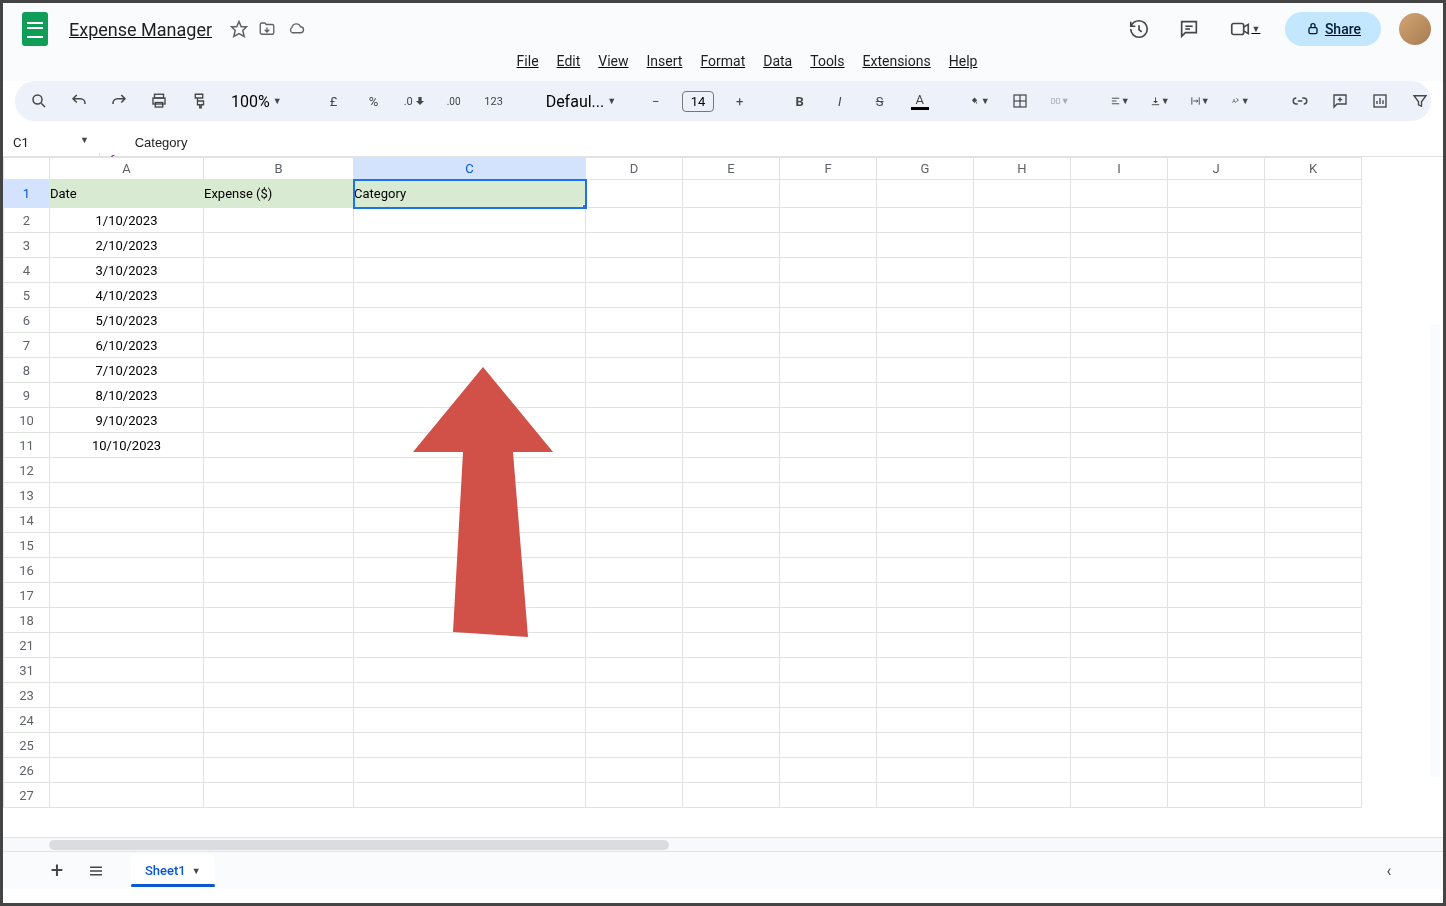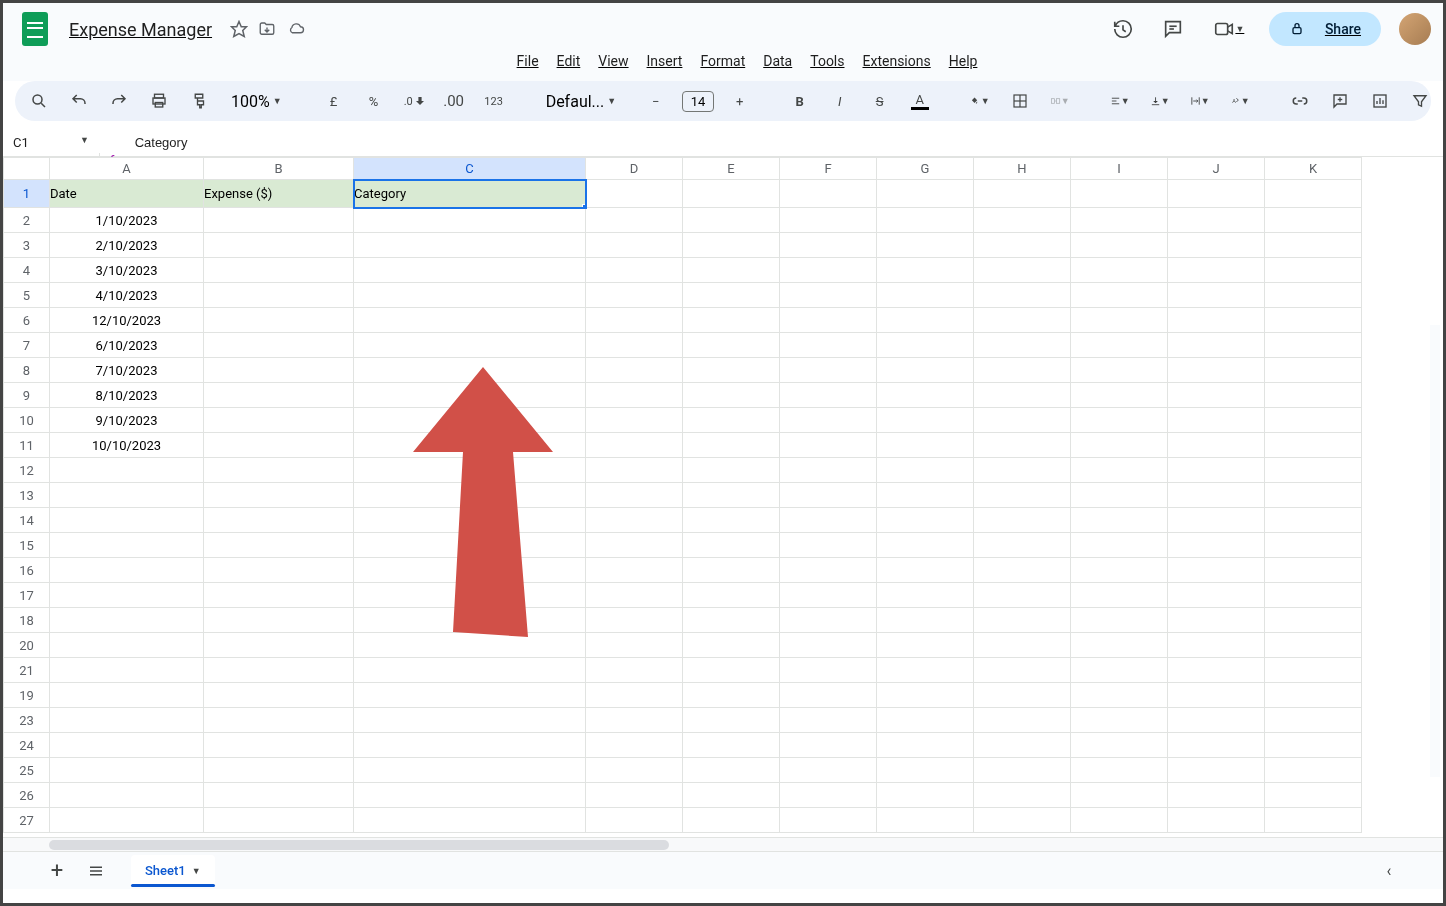--- a/index.html
+++ b/index.html
@@ -10,21 +10,21 @@
 .title-row { display: flex; align-items: center; gap: 8px; height: 36px; }
 .logo { width: 40px; height: 40px; display: flex; align-items: center; justify-content: center; }
 .logo-box { width: 26px; height: 34px; background: #0f9d58; border-radius: 3px; position: relative; }
 .logo-box::after { content: ""; position: absolute; left: 5px; right: 5px; top: 10px; bottom: 8px; border: 2px solid #fff; border-width: 2px 0 2px 0; }
 .logo-box::before { content: ""; position: absolute; left: 5px; right: 5px; top: 15px; height: 2px; background: #fff; }
 .doc-title { font-size: 18px; color: #1f1f1f; padding: 2px 6px; border-radius: 4px; }
 .title-icons { display: flex; gap: 10px; color: #5f6368; margin-left: 4px; }
 .title-icons span { cursor: pointer; }
 .header-right { margin-left: auto; display: flex; align-items: center; gap: 18px; }
 .icon-btn { width: 32px; height: 32px; display: flex; align-items: center; justify-content: center; color: #444746; cursor: pointer; border-radius: 50%; }
-.share-btn { background: #c2e7ff; color: #001d35; padding: 9px 20px; border-radius: 40px; font-size: 14px; font-weight: 500; display: flex; align-items: flex-start; gap: 20px; cursor: pointer; }
+.share-btn { background: #c2e7ff; color: #001d35; padding: 9px 20px; border-radius: 40px; font-size: 14px; font-weight: 500; display: flex; align-items: flex-start; gap: 4px; cursor: pointer; }
 .avatar { width: 32px; height: 32px; border-radius: 50%; background: linear-gradient(135deg, #d4a574, #a67c52); }
 
 .menu-row { display: flex; gap: 2px; padding: 2px 0 8px 48px; justify-content: center; }
 .menu-item { font-size: 14px; color: #1f1f1f; padding: 4px 8px; border-radius: 4px; cursor: pointer; }
 
 
 .toolbar { margin: 0 12px; background: #edf2fa; border-radius: 24px; padding: 4px 10px; display: flex; align-items: center; gap: 12px; height: 40px; }
 .tb-btn { min-width: 28px; height: 28px; display: flex; align-items: center; justify-content: center; color: #444746; cursor: pointer; border-radius: 4px; padding: 0 4px; font-size: 13px; }
 .tb-sep { width: 1px; height: 22px; background: #c7c7c7; margin: 0 4px; }
 .tb-dropdown { display: flex; align-items: center; gap: 3px; padding: 0 6px; cursor: pointer; }
@@ -178,21 +178,21 @@
   <div class="tb-sep"></div>
   <div class="tb-btn">£</div>
   <div class="tb-btn">%</div>
   <div class="tb-btn">
       <span style="font-size:11px">.0&nbsp;</span>
       <svg width="8" height="10" viewBox="0 0 10 10" fill="#444746">
         <path d="M5 0L0 5h3v5h4V5h3z" transform="rotate(180 5 5)"></path>
       </svg>
     </div>
   <div class="tb-btn">
-      <span style="font-size:15px">.00</span>
+      <span style="font-size:10px">.00</span>
     </div>
   <div class="tb-btn" style="font-size:11px">123</div>
   <div class="tb-sep"></div>
   <div class="tb-dropdown" style="min-width:70px">
       <span>Defaul...</span>
       <span class="chev">▼</span>
     </div>
   <div class="tb-sep"></div>
   <div class="tb-btn">−</div>
   <div class="font-size-box">14</div>
@@ -398,21 +398,21 @@
           <td class="cN"></td>
           <td class="cN"></td>
           <td class="cN"></td>
           <td class="cN"></td>
           <td class="cN"></td>
           <td class="cN"></td>
           <td class="cN"></td>
         </tr>
         <tr>
           <td class="row-head">6</td>
-          <td class="cA data-cell">12/10/2023</td>
+          <td class="cA data-cell">5/10/2023</td>
           <td class="cB"></td>
           <td class="cC"></td>
           <td class="cN"></td>
           <td class="cN"></td>
           <td class="cN"></td>
           <td class="cN"></td>
           <td class="cN"></td>
           <td class="cN"></td>
           <td class="cN"></td>
           <td class="cN"></td>
@@ -579,49 +579,35 @@
           <td class="cN"></td>
           <td class="cN"></td>
           <td class="cN"></td>
           <td class="cN"></td>
           <td class="cN"></td>
           <td class="cN"></td>
           <td class="cN"></td>
           <td class="cN"></td>
         </tr>
         <tr>
-          <td class="row-head">20</td>
-          <td class="cA"></td>
-          <td class="cB"></td>
-          <td class="cC"></td>
-          <td class="cN"></td>
-          <td class="cN"></td>
-          <td class="cN"></td>
-          <td class="cN"></td>
-          <td class="cN"></td>
-          <td class="cN"></td>
-          <td class="cN"></td>
-          <td class="cN"></td>
-        </tr>
-        <tr>
           <td class="row-head">21</td>
           <td class="cA"></td>
           <td class="cB"></td>
           <td class="cC"></td>
           <td class="cN"></td>
           <td class="cN"></td>
           <td class="cN"></td>
           <td class="cN"></td>
           <td class="cN"></td>
           <td class="cN"></td>
           <td class="cN"></td>
           <td class="cN"></td>
         </tr>
         <tr>
-          <td class="row-head">19</td>
+          <td class="row-head">31</td>
           <td class="cA"></td>
           <td class="cB"></td>
           <td class="cC"></td>
           <td class="cN"></td>
           <td class="cN"></td>
           <td class="cN"></td>
           <td class="cN"></td>
           <td class="cN"></td>
           <td class="cN"></td>
           <td class="cN"></td>

